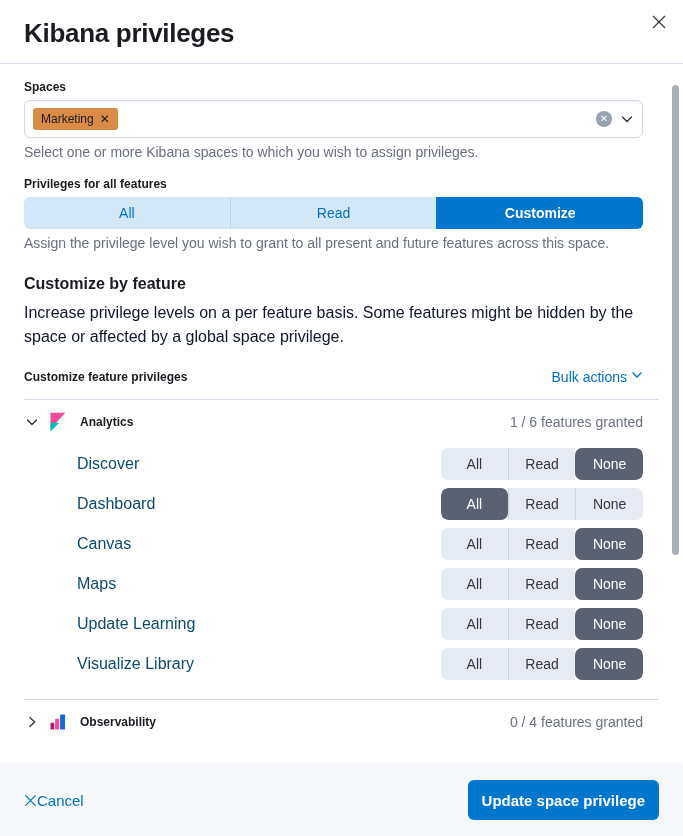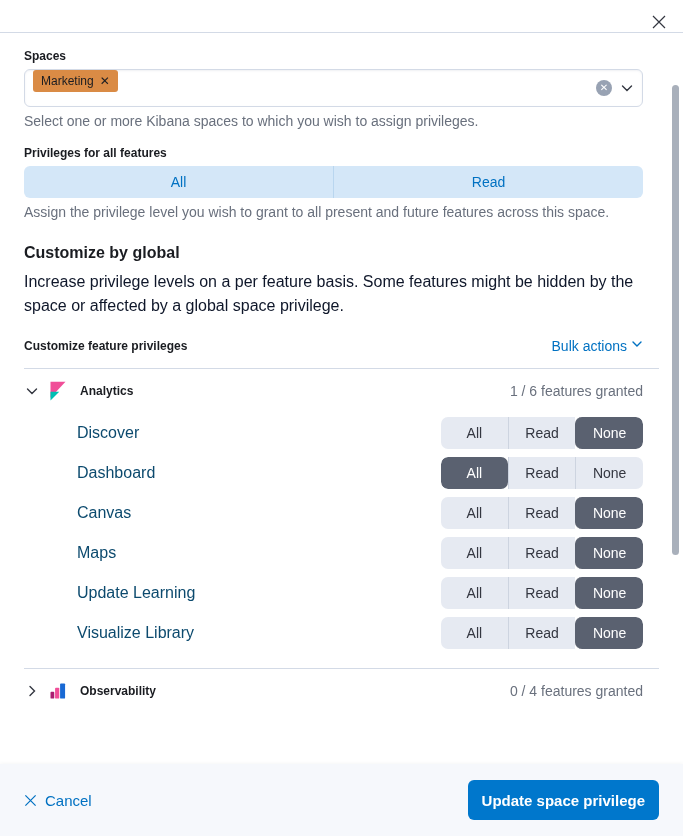--- a/index.html
+++ b/index.html
@@ -12,21 +12,21 @@
   .modal-header { padding:18px 40px 14px 24px; position:relative; }
   .modal-title { font-size:26px; font-weight:700; color:#1a1c21; letter-spacing:-0.3px; }
   .close-btn { position:absolute; top:10px; right:12px; width:24px; height:24px;
     display:flex; align-items:center; justify-content:center; cursor:pointer; background:none; border:none; }
   .divider-full { border-bottom:1px solid #d3dae6; }
   
   .modal-body { padding:16px 40px 0 24px; }
   .form-label { font-size:12px; font-weight:700; color:#1a1c21; margin-bottom:6px; }
   .combo-box {
     height:38px; border:1px solid #d3dae6; border-radius:6px; background:#fff;
-    display:flex; padding:0 8px; box-shadow:inset 0 1px 2px rgba(152,162,179,0.15);
+    display:flex; align-items:center; padding:0 8px; box-shadow:inset 0 1px 2px rgba(152,162,179,0.15);
   }
   .badge {
     background:#da8b45; color:#1a1c21; font-size:12px; border-radius:3px;
     height:22px; display:inline-flex; align-items:center; padding:0 8px; gap:6px; cursor:pointer;
   }
   .badge .x { font-size:12px; line-height:1; }
   .combo-right { margin-left:auto; display:flex; align-items:center; gap:8px; }
   .clear-circle { width:16px; height:16px; border-radius:50%; background:#98a2b3; color:#fff;
     display:flex; align-items:center; justify-content:center; font-size:10px; line-height:1; cursor:pointer; }
   .help-text { font-size:14px; color:#69707d; margin-top:6px; }
@@ -61,33 +61,34 @@
   }
   .mini-group .seg + .seg { border-left:1px solid #cdd4e0; }
   .mini-group .seg.selected { background:#5a6170; color:#fff; font-weight:500; border-left-color:#5a6170; border-radius:7px; }
   .obs-row { padding:12px 0 0 0; }
   
   .modal-footer {
     position:absolute; left:0; bottom:0; width:683px; height:72px;
     background:#f6f8fc; display:flex; align-items:center; padding:0 24px;
     box-shadow:0 -1px 3px rgba(105,112,125,0.06);
   }
-  .cancel-link { font-size:15px; color:#0071c2; display:inline-flex; align-items:center; gap:8px; cursor:pointer; text-decoration:none; }
+  .cancel-link { font-size:15px; color:#0071c2; display:inline-flex; align-items:center; gap:0; cursor:pointer; text-decoration:none; }
   .primary-btn {
     margin-left:auto; height:40px; padding:0 14px; border:none; border-radius:6px;
     background:#0077cc; color:#fff; font-size:15px; font-weight:600; cursor:pointer; font-family:inherit;
   }
   
   .scroll-thumb { position:absolute; right:4px; top:85px; width:7px; height:470px; background:#a9b0bb; border-radius:4px; }
   svg { display:block; }
 </style>
 </head>
 <body>
 
 <div class="modal-header">
+  <div class="modal-title">Kibana privileges</div>
   <button class="close-btn">
     <svg width="14" height="14" viewBox="0 0 14 14">
         <path d="M1 1 L13 13 M13 1 L1 13" stroke="#343741" stroke-width="1.2"></path>
       </svg>
   </button>
 </div>
 <div class="divider-full"></div>
 
 <div class="modal-body">
 
@@ -105,24 +106,25 @@
           </svg>
       </span>
     </span>
   </div>
   <div class="help-text">Select one or more Kibana spaces to which you wish to assign privileges.</div>
 
   <div class="form-label section-gap">Privileges for all features</div>
   <div class="btn-group">
     <button class="seg">All</button>
     <button class="seg">Read</button>
+    <button class="seg selected">Customize</button>
   </div>
   <div class="help-text">Assign the privilege level you wish to grant to all present and future features across this space.</div>
 
-  <div class="h2">Customize by global</div>
+  <div class="h2">Customize by feature</div>
   <div class="para">Increase privilege levels on a per feature basis. Some features might be hidden by the space or affected by a global space privilege.</div>
 
   <div class="table-head">
     <div class="form-label" style="margin-bottom:0">Customize feature privileges</div>
     <a class="link">
       <span>Bulk actions</span>
       <svg width="12" height="12" viewBox="0 0 12 12">
           <path d="M2 4 L6 8 L10 4" fill="none" stroke="#0071c2" stroke-width="1.4" stroke-linecap="round"></path>
         </svg>
     </a>

